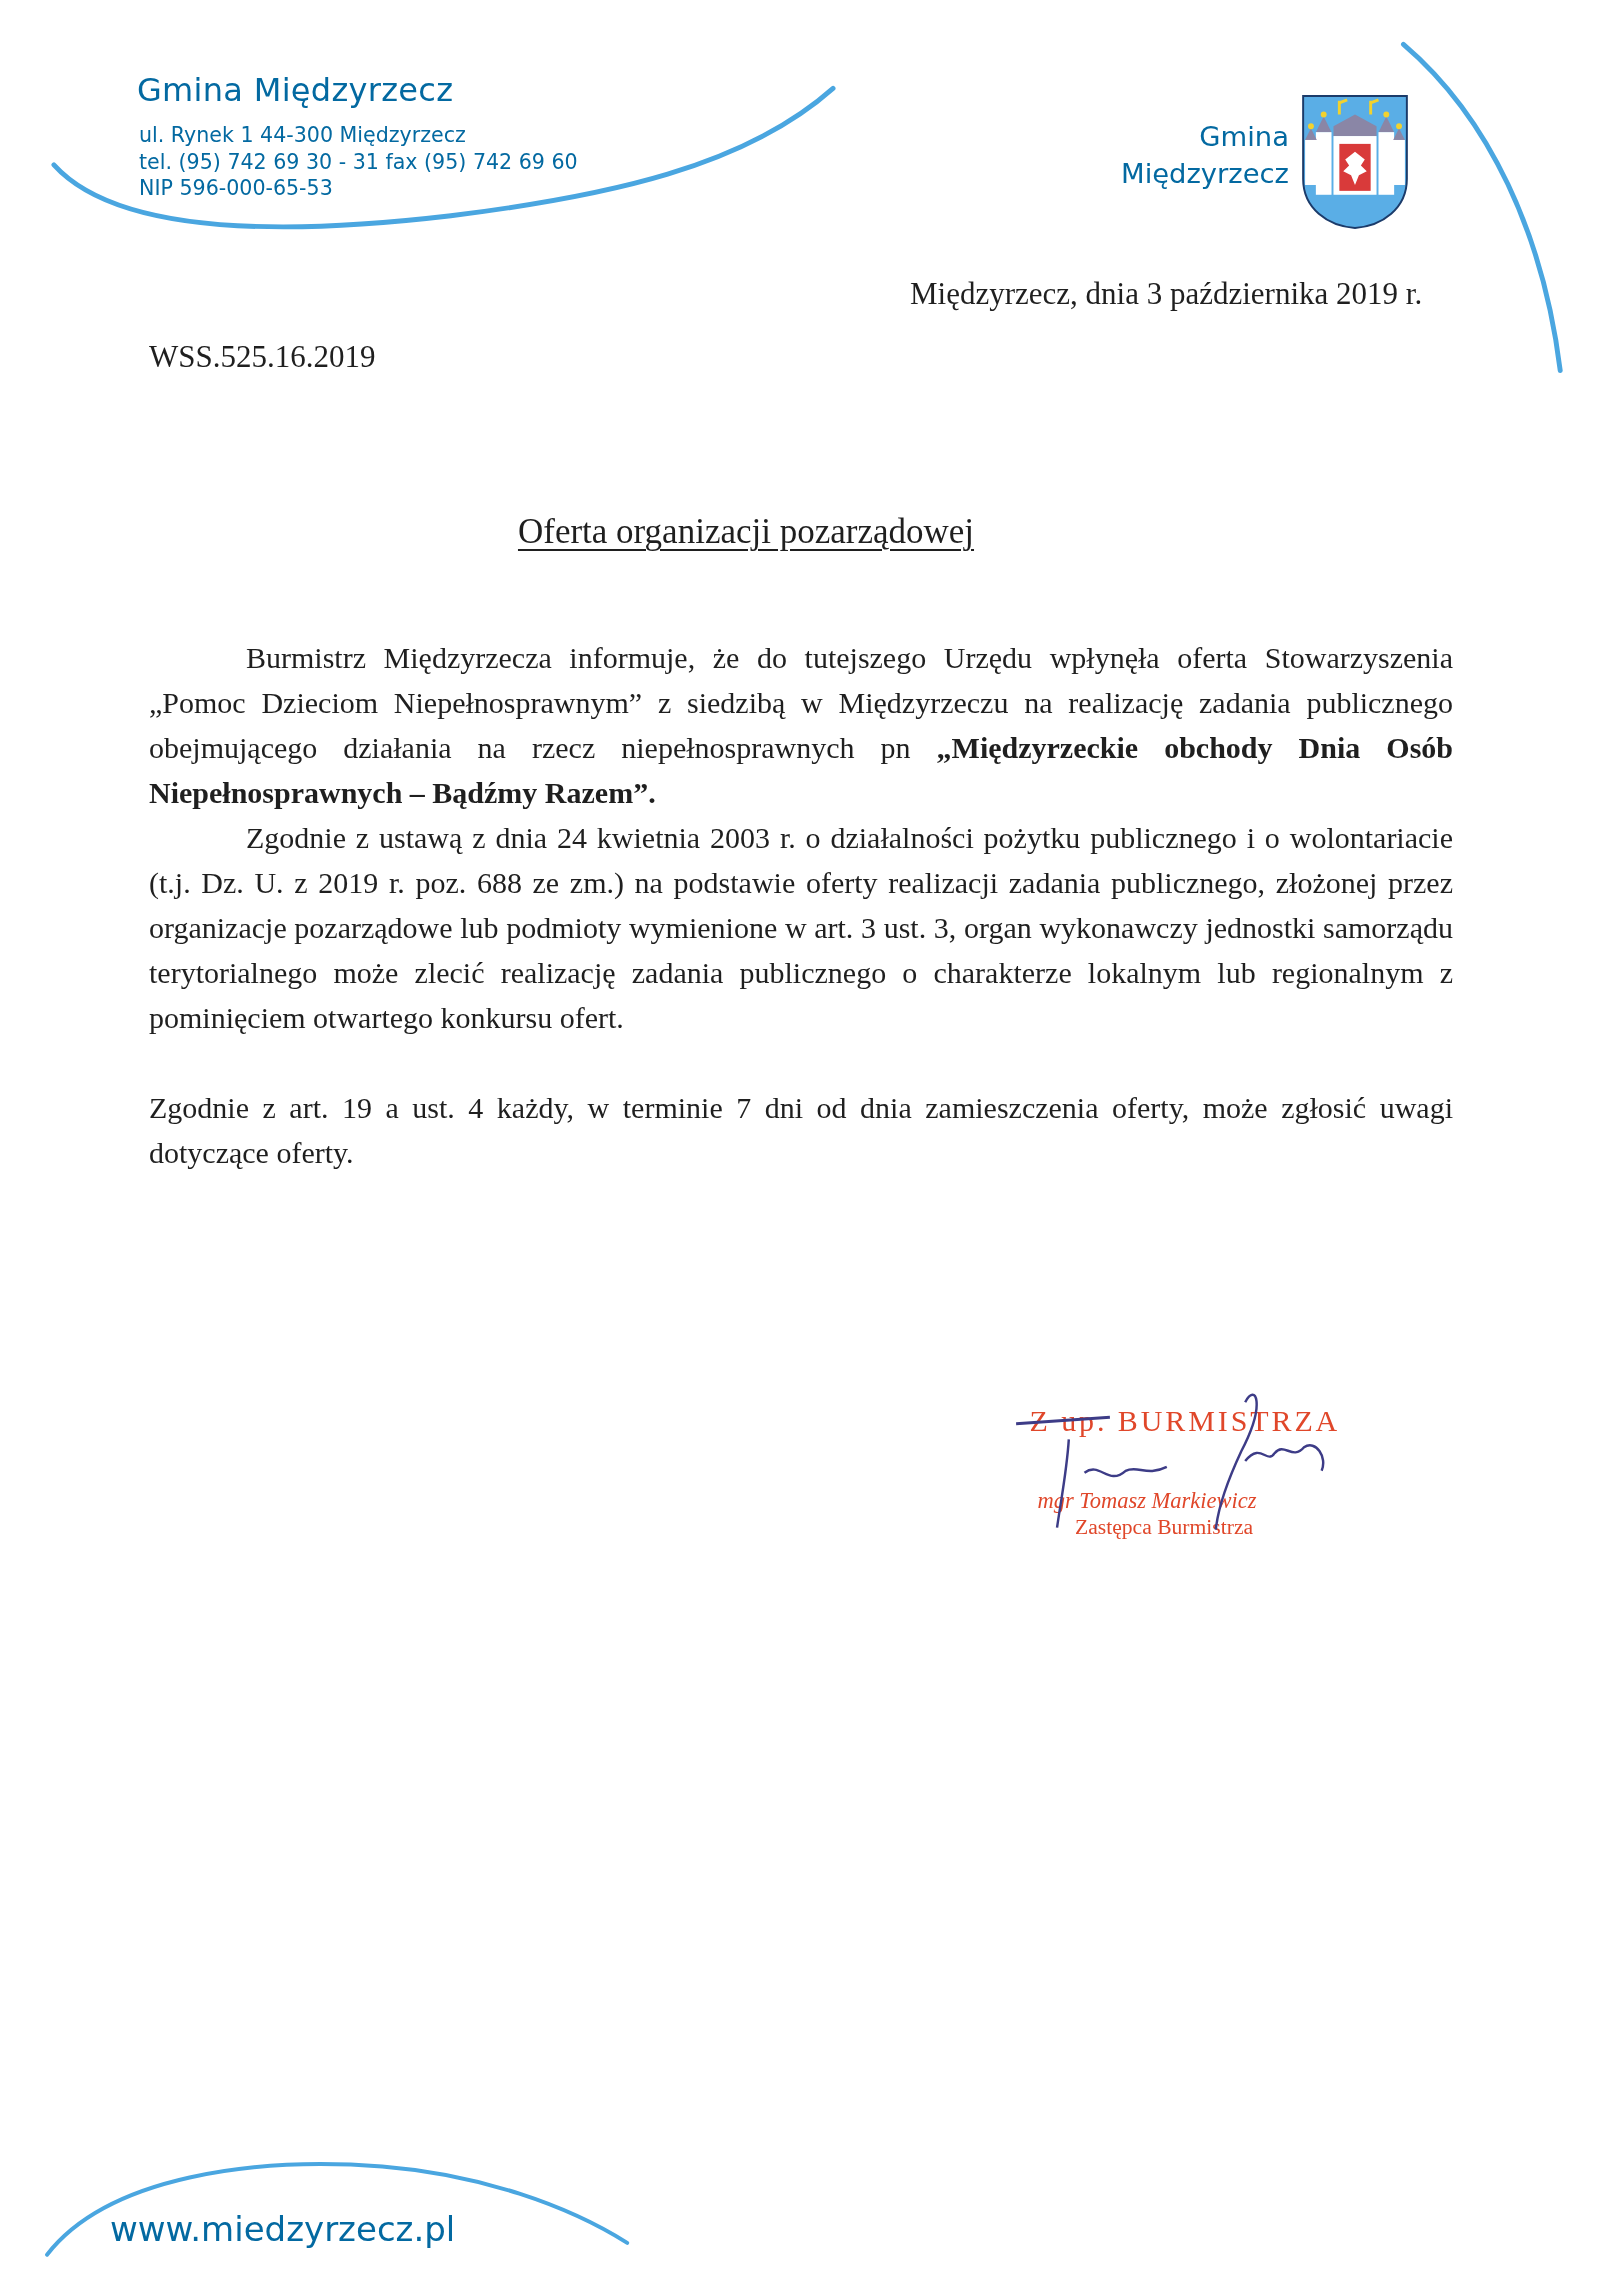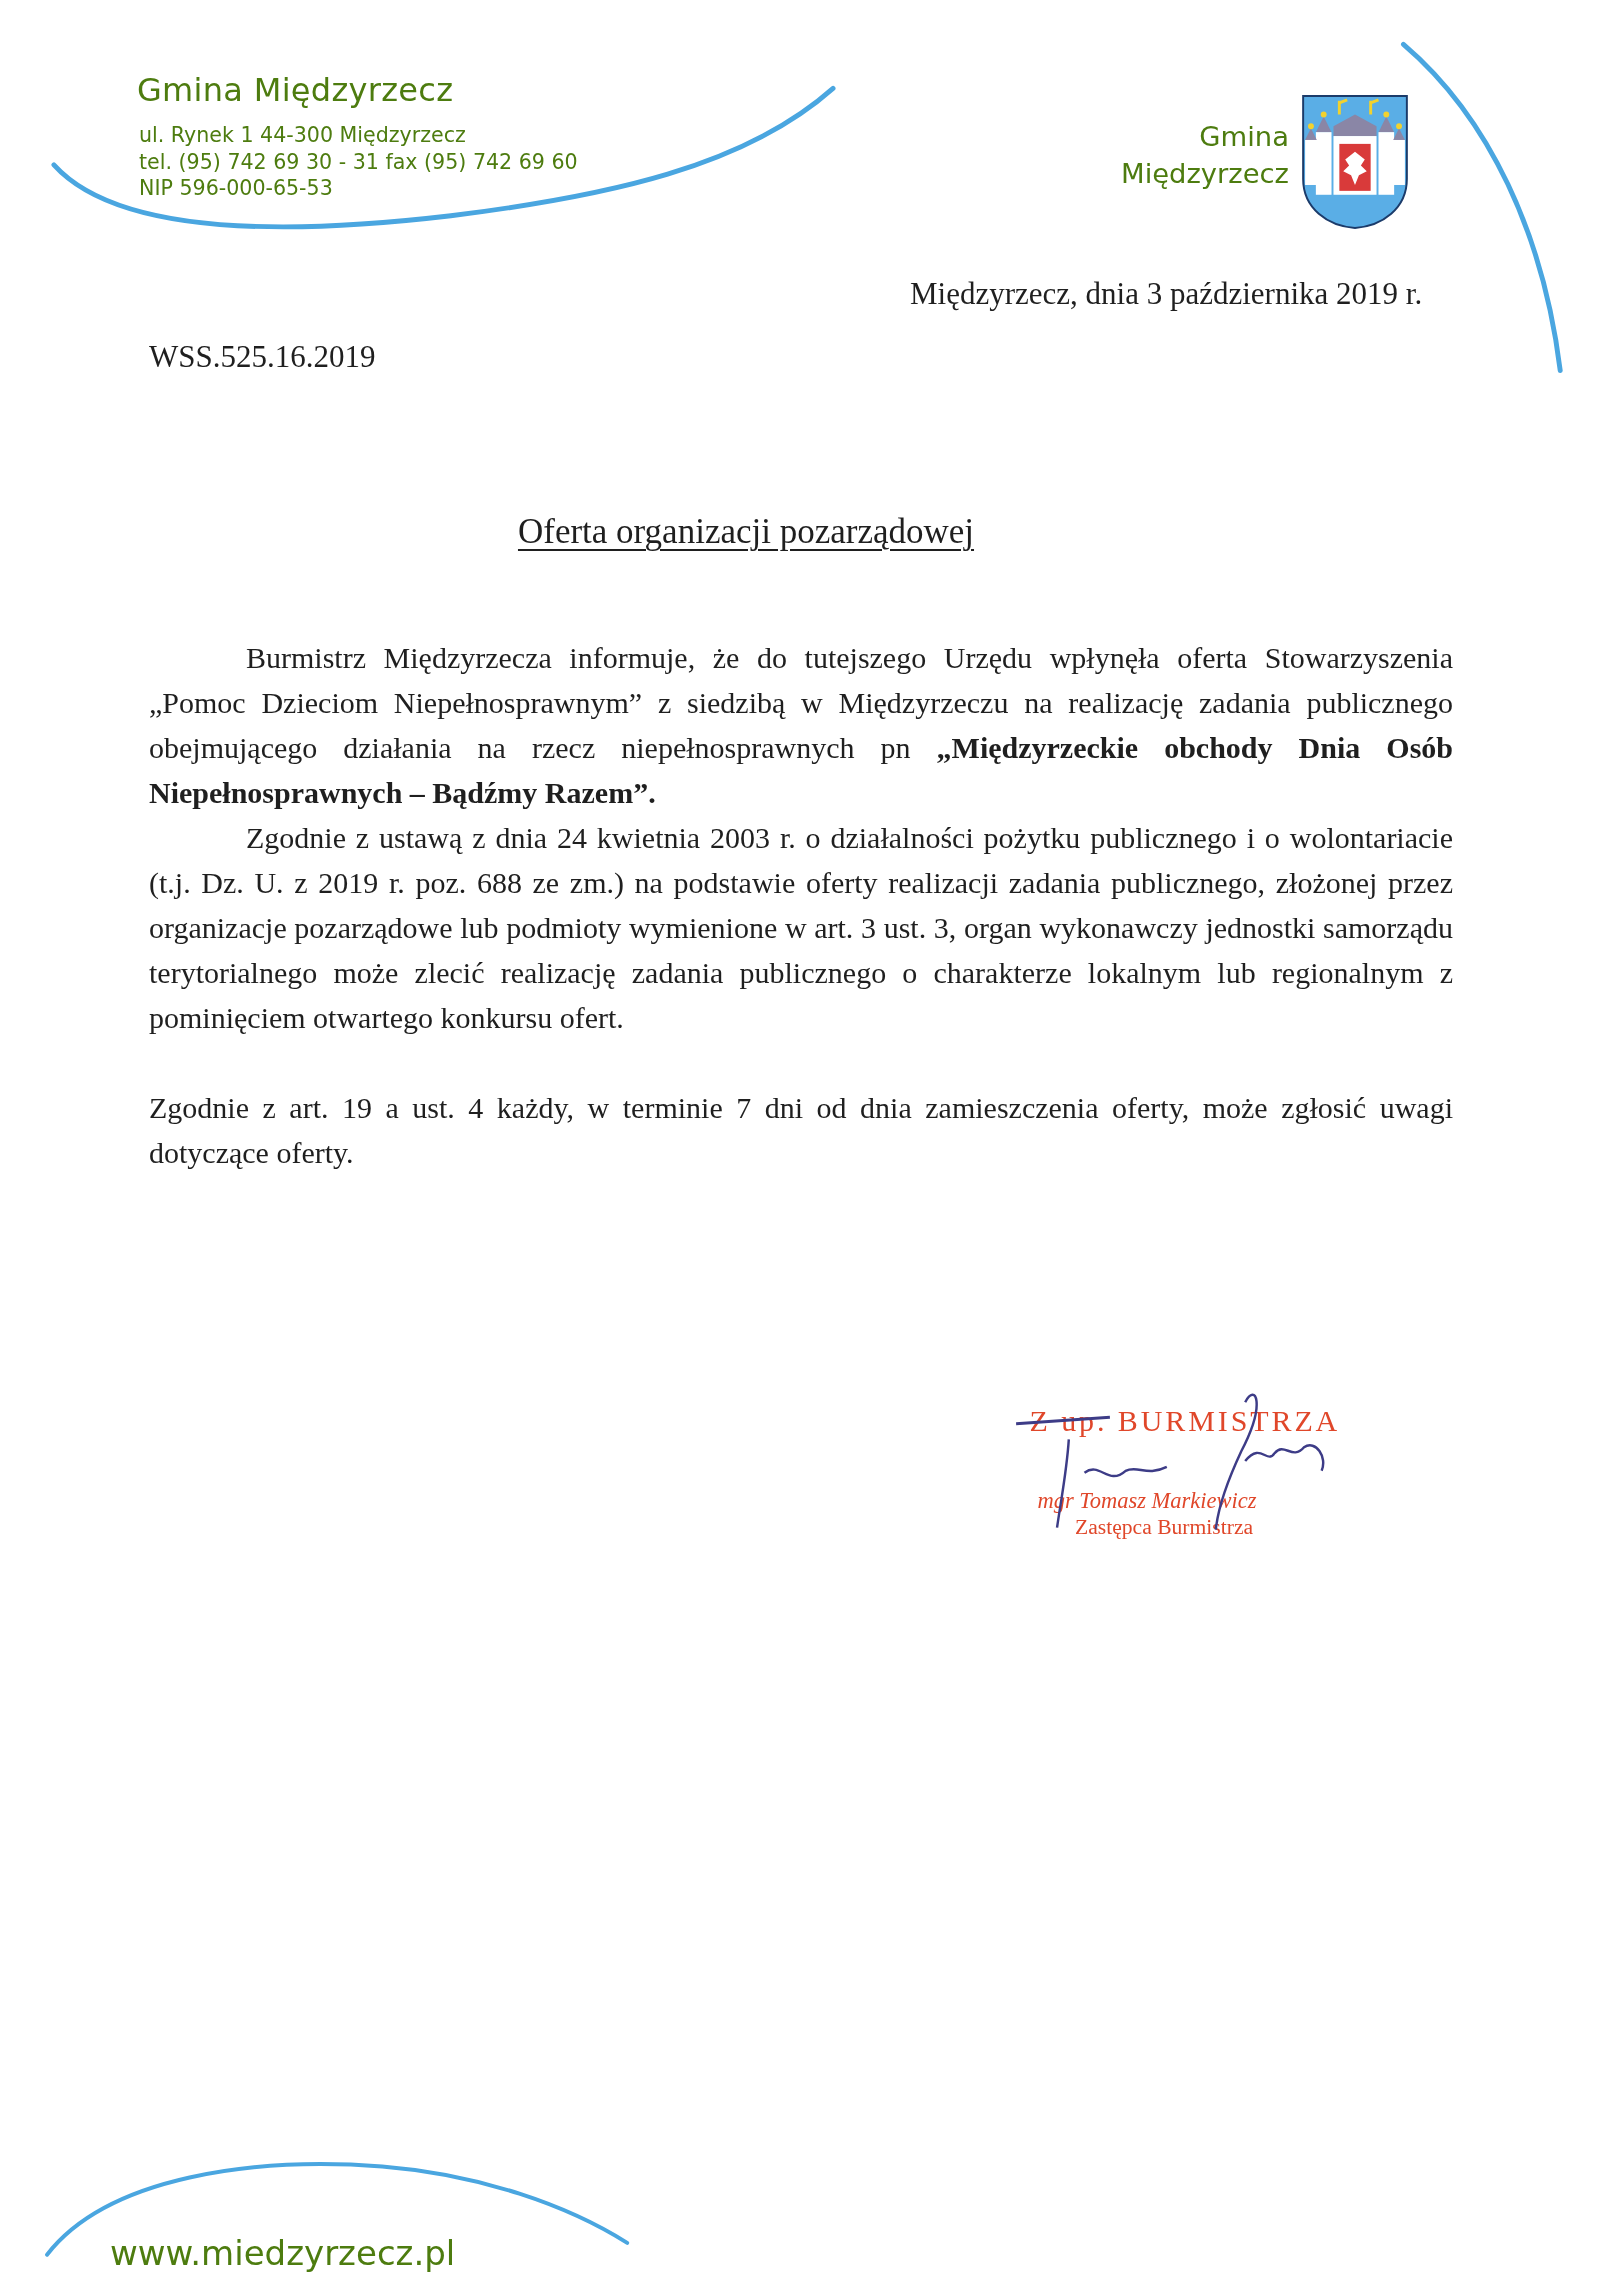--- a/index.html
+++ b/index.html
@@ -1,20 +1,20 @@
 <!DOCTYPE html>
 <html><head>
 <meta charset="utf-8">
 <style>
   html, body { margin: 0; padding: 0; background: #ffffff; }
   body { width: 1621px; height: 2293px; position: relative; overflow: hidden;
          font-family: "Liberation Serif", "DejaVu Serif", serif; color: #1f1f1f; }
   .abs { position: absolute; }
   .sans { font-family: "DejaVu Sans", "Liberation Sans", sans-serif; }
-  .blue { color: #4d7c0f; }
+  .blue { color: #0369a1; }
 
   
   #hdr-name { left: 137px; top: 71px; font-size: 32px; letter-spacing: 0.3px; }
   #hdr-addr { left: 139px; top: 122px; font-size: 20.6px; line-height: 26.5px; }
   #hdr-addr div { white-space: nowrap; }
   #logo-text { left: 1098px; top: 118px; font-size: 27.4px; line-height: 37px; text-align: right; width: 191px; }
   #crest { left: 1300px; top: 93px; width: 110px; width: 110px; height: 137px; }
 
   
   #date-line { left: 910px; top: 276px; font-size: 31px; white-space: nowrap; }
@@ -33,21 +33,21 @@
 
   
   #stamp { left: 1010px; top: 1392px; width: 392px; color: #e0472a; }
   #stamp-title { position: absolute; left: 19.6px; top: 11.8px; font-size: 30px; letter-spacing: 2.9px; white-space: nowrap; }
   #stamp-strike { position: absolute; left: 5.9px; top: 27.4px; width: 94px; height: 2.9px; background: #3d3c87; transform: rotate(-4deg); }
   #stamp-name { position: absolute; left: 27.4px; top: 96px; font-size: 22.5px; font-style: italic; white-space: nowrap; }
   #stamp-role { position: absolute; left: 65px; top: 123px; font-size: 21.6px; white-space: nowrap; }
   #signature { position: absolute; left: 0; top: -29px; width: 392px; height: 196px; pointer-events: none; }
 
   
-  #footer-url { left: 110px; top: 2209px; font-size: 34px; margin-top: 24px; }
+  #footer-url { left: 110px; top: 2209px; font-size: 34px; }
 </style>
 </head>
 <body>
 
 <svg class="abs" style="left:0;top:0" width="1621" height="412" viewBox="0 0 1654 420">
   <path d="M55 168 C 120 240, 290 240, 460 220 C 620 200, 760 170, 850 90" fill="none" stroke="#4aa6e0" stroke-width="5" stroke-linecap="round"></path>
   <path d="M1432 45 C 1520 120, 1575 240, 1592 378" fill="none" stroke="#4aa6e0" stroke-width="5" stroke-linecap="round"></path>
 </svg>
 <svg class="abs" style="left:0;top:2137px" width="686" height="156" viewBox="0 0 700 159">
   <path d="M48 120 C 110 40, 260 20, 390 30 C 490 38, 580 70, 640 108" fill="none" stroke="#4aa6e0" stroke-width="4" stroke-linecap="round"></path>

